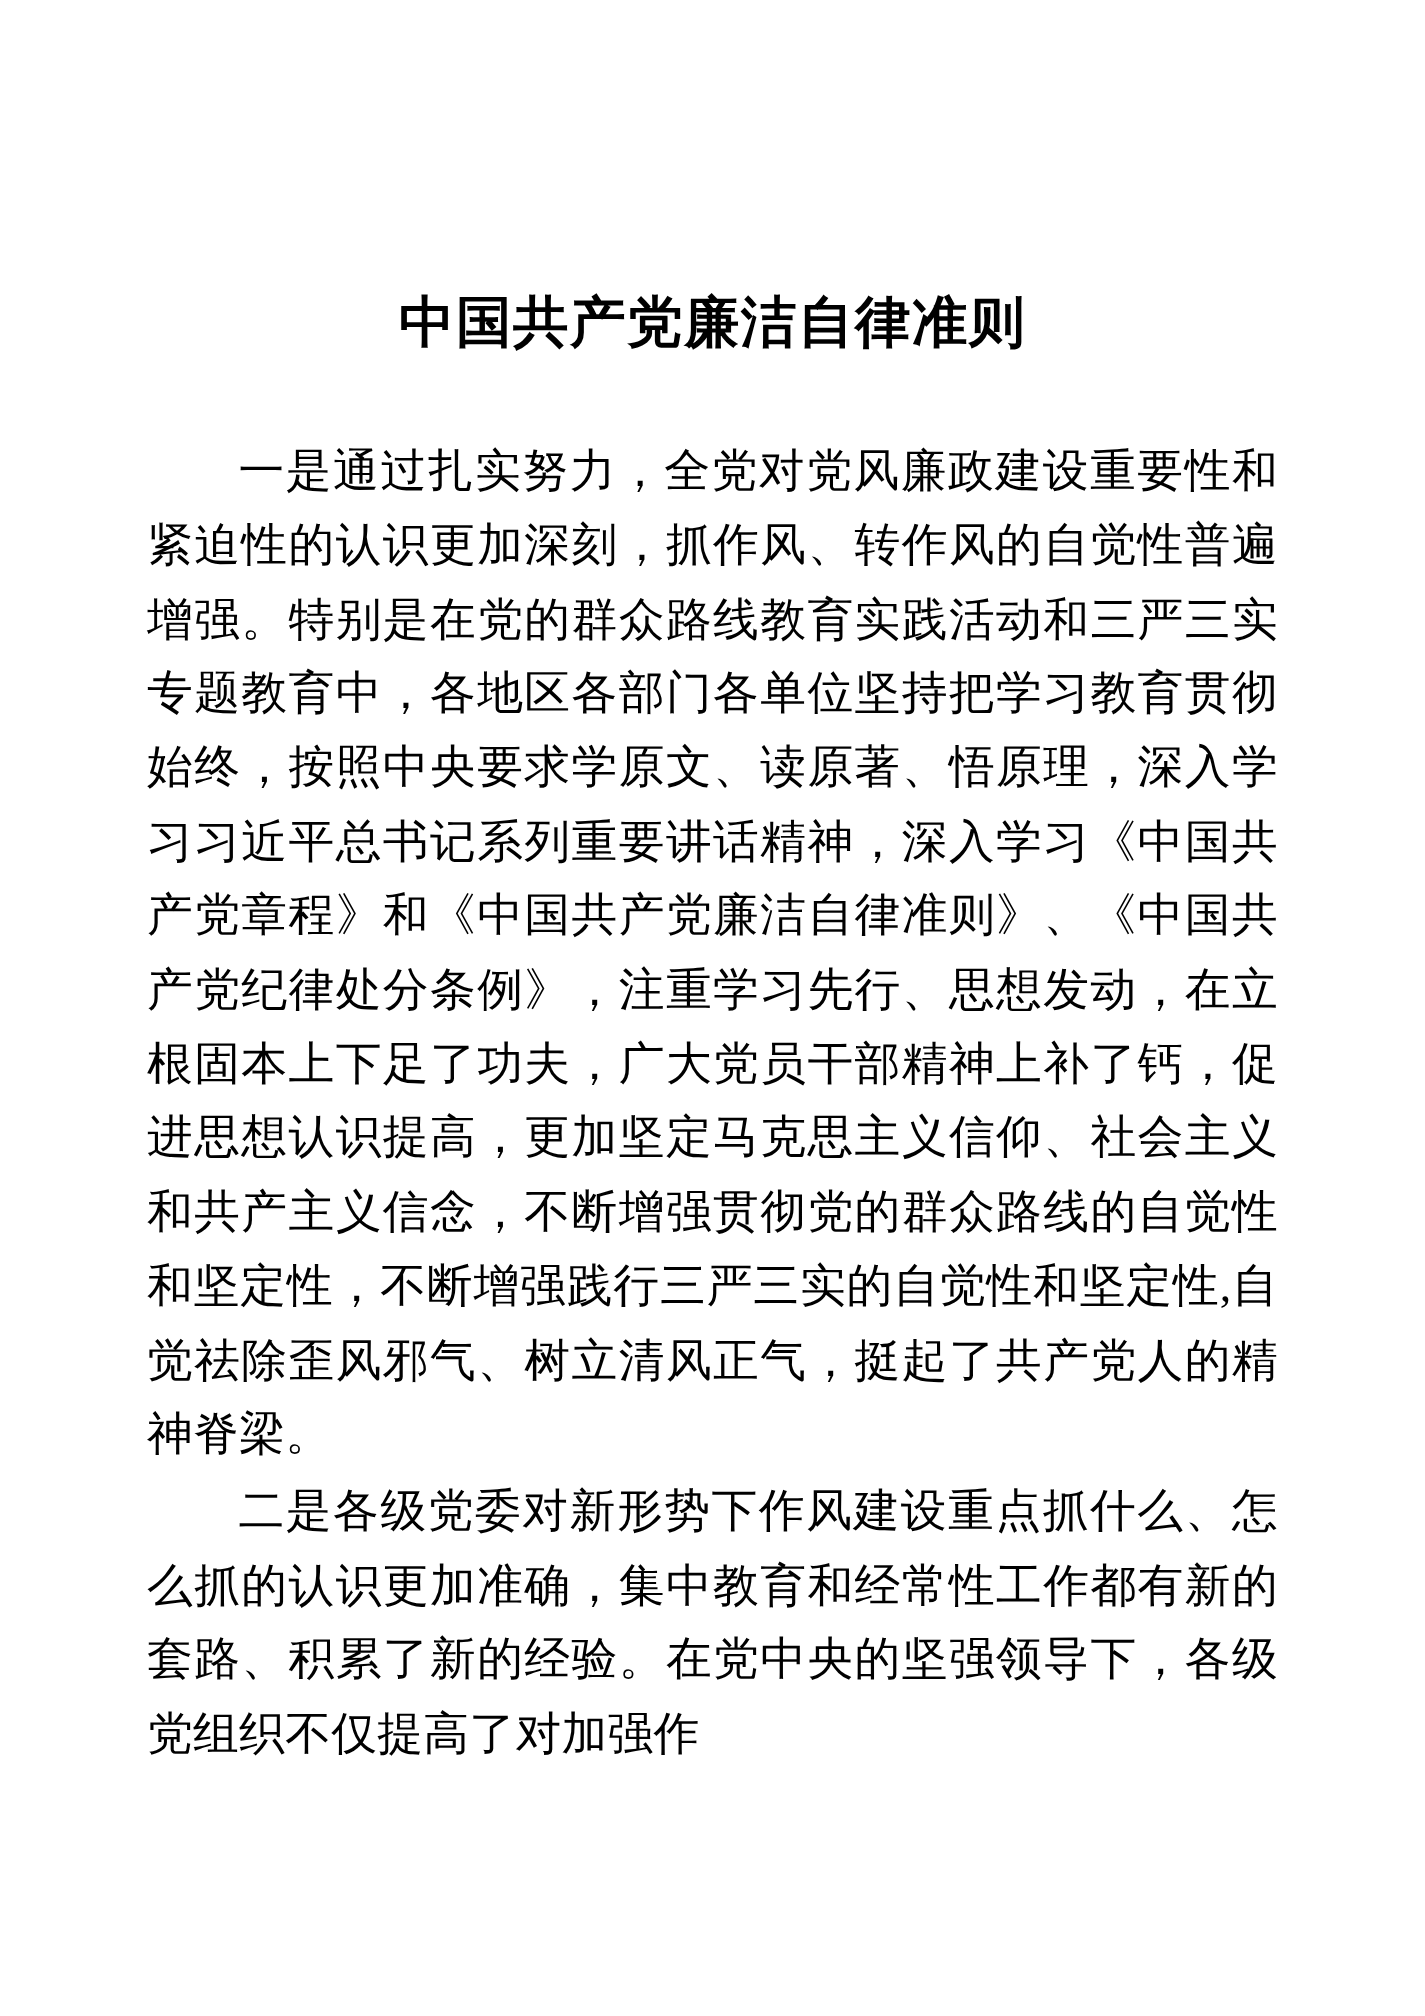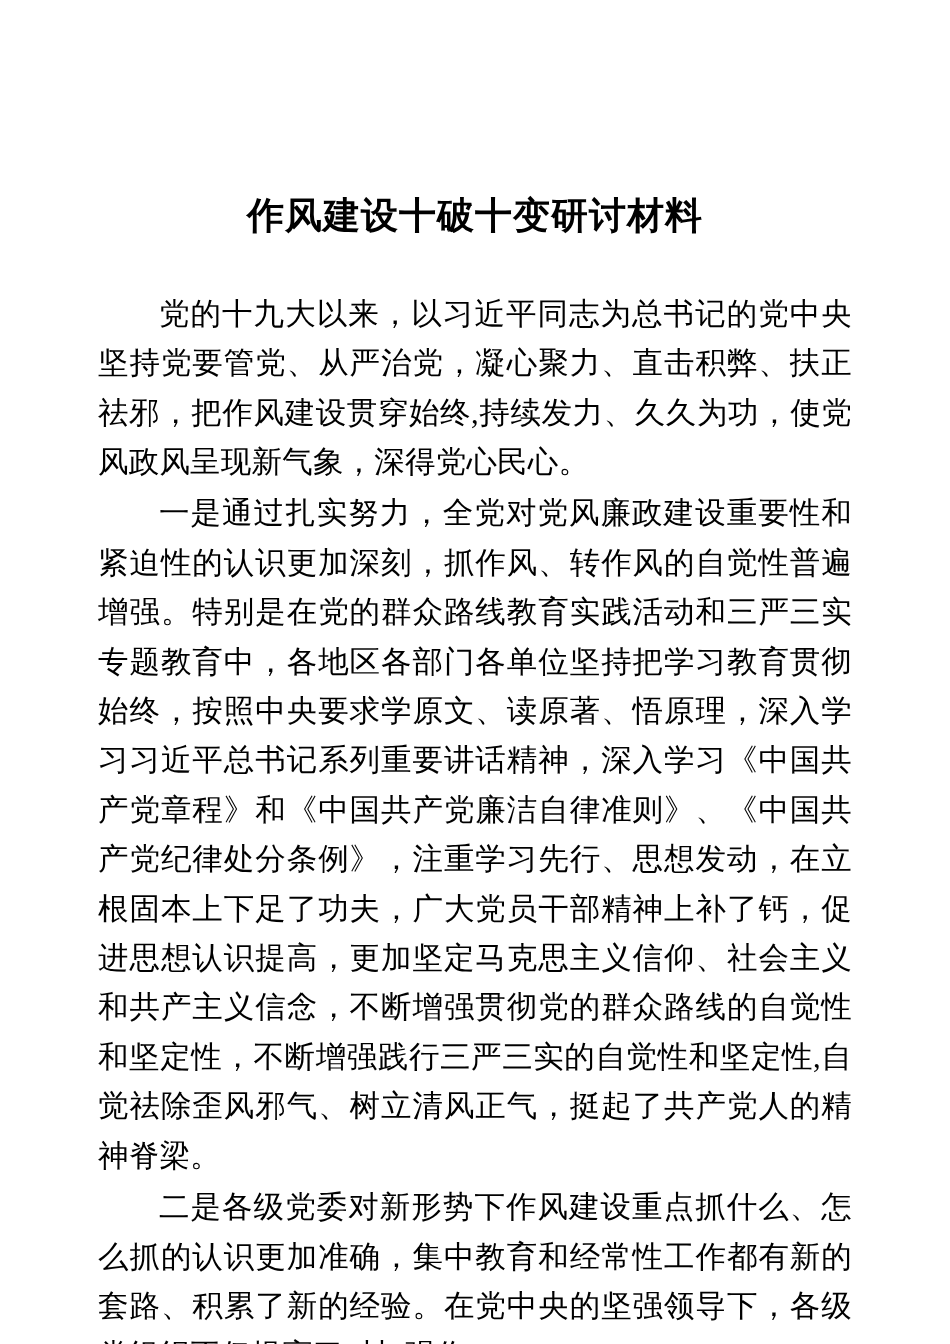--- a/index.html
+++ b/index.html
@@ -38,19 +38,18 @@
   }
   .para {
     margin: 0 0 2px 0;
     text-indent: 2em;
   }
 </style>
 </head>
 <body>
 
 <div class="page">
-  <h1 class="doc-title">作风建设十破十变研讨材料</h1>
+  <h1 class="doc-title">中国共产党廉洁自律准则</h1>
   <div class="doc-body">
-    <p class="para">党的十九大以来，以习近平同志为总书记的党中央坚持党要管党、从严治党，凝心聚力、直击积弊、扶正祛邪，把作风建设贯穿始终,持续发力、久久为功，使党风政风呈现新气象，深得党心民心。</p>
     <p class="para">一是通过扎实努力，全党对党风廉政建设重要性和紧迫性的认识更加深刻，抓作风、转作风的自觉性普遍增强。特别是在党的群众路线教育实践活动和三严三实专题教育中，各地区各部门各单位坚持把学习教育贯彻始终，按照中央要求学原文、读原著、悟原理，深入学习习近平总书记系列重要讲话精神，深入学习《中国共产党章程》和《中国共产党廉洁自律准则》、《中国共产党纪律处分条例》，注重学习先行、思想发动，在立根固本上下足了功夫，广大党员干部精神上补了钙，促进思想认识提高，更加坚定马克思主义信仰、社会主义和共产主义信念，不断增强贯彻党的群众路线的自觉性和坚定性，不断增强践行三严三实的自觉性和坚定性,自觉祛除歪风邪气、树立清风正气，挺起了共产党人的精神脊梁。</p>
     <p class="para">二是各级党委对新形势下作风建设重点抓什么、怎么抓的认识更加准确，集中教育和经常性工作都有新的套路、积累了新的经验。在党中央的坚强领导下，各级党组织不仅提高了对加强作</p>
   </div>
 </div>
 
 </body></html>

